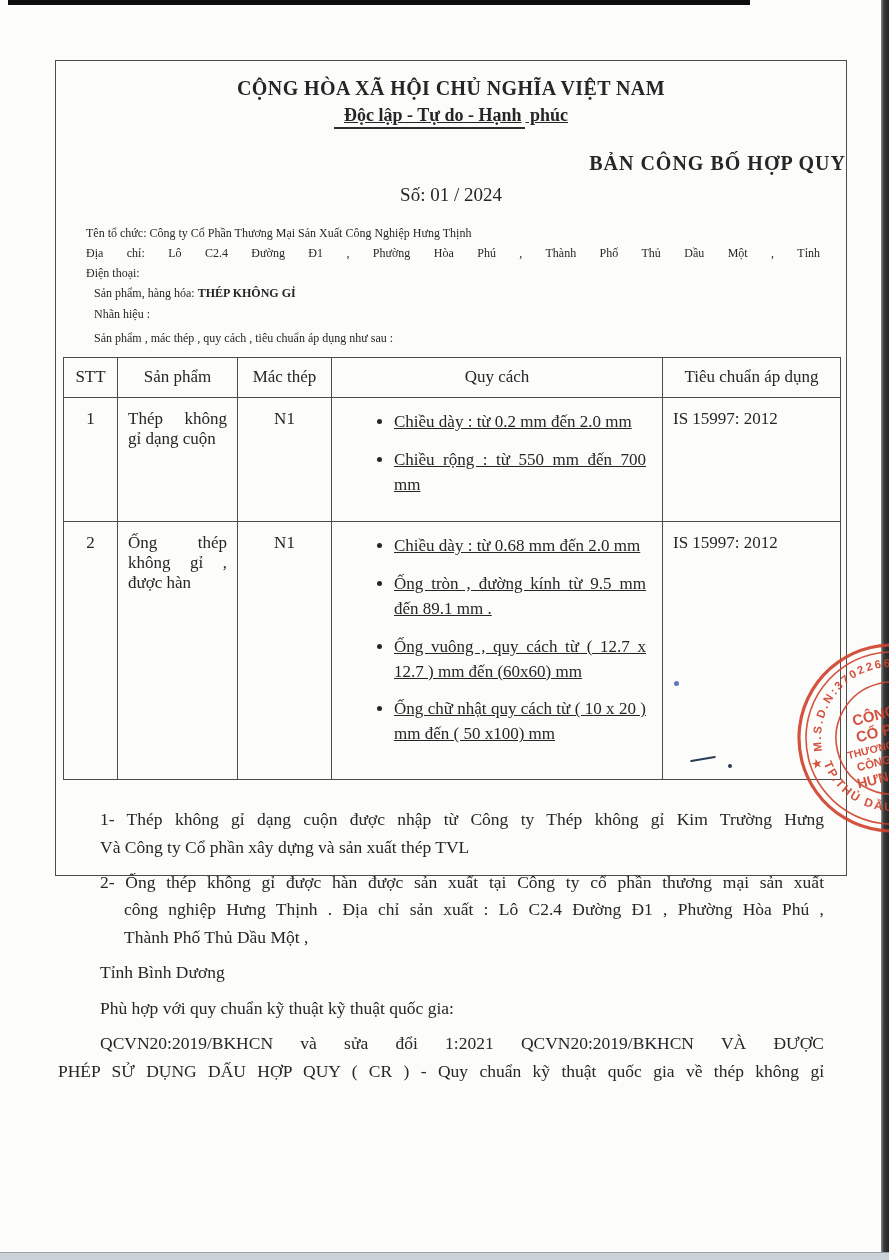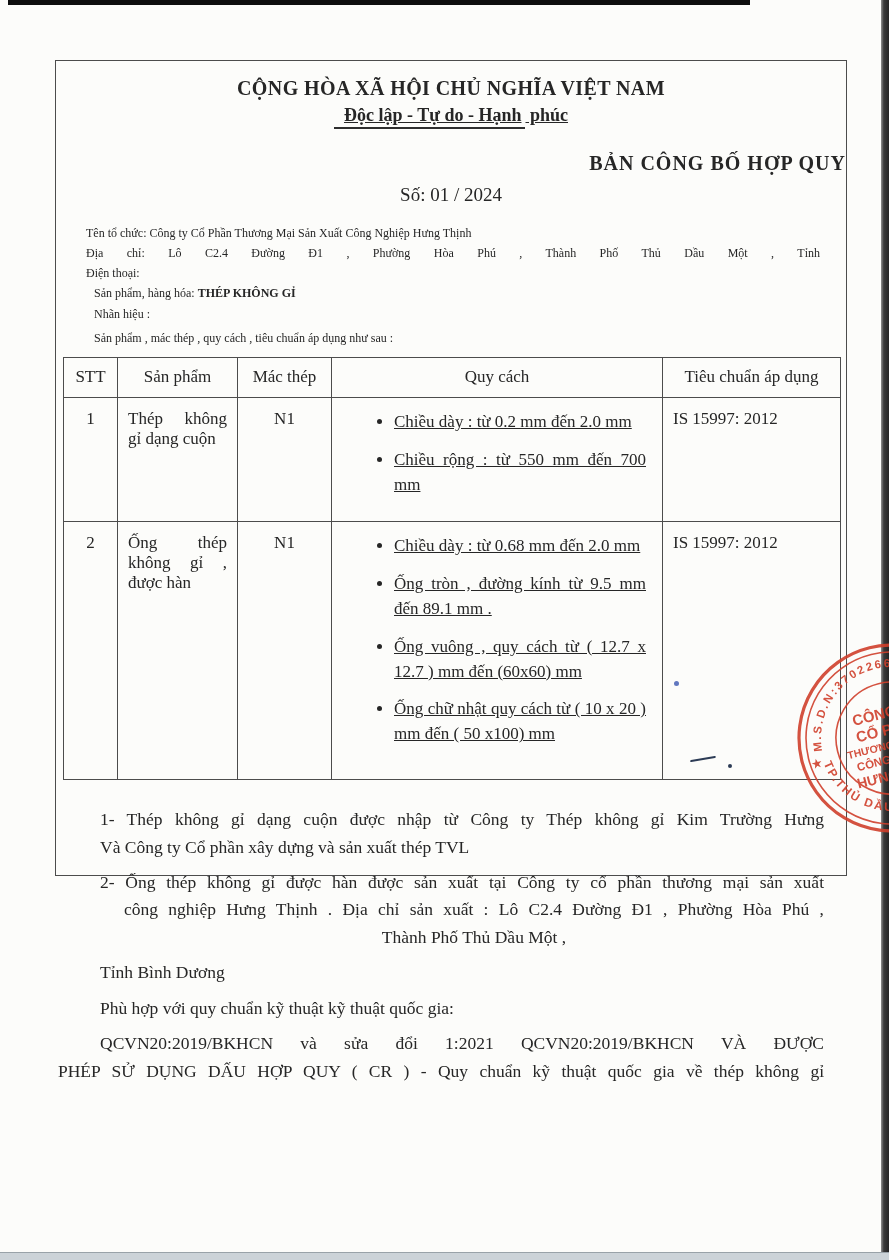--- a/index.html
+++ b/index.html
@@ -53,21 +53,21 @@
   td.cell-spec { padding: 10px 8px 10px 0; }
   td.cell-spec ul { margin: 0; padding-left: 52px; }
   td.cell-spec li { margin: 1px 0 13px 0; text-align: justify; line-height: 1.46; padding-right: 6px; text-decoration: underline; }
   tr.r1 td { height: 98px; }
   tr.r2 td { height: 258px; }
 
   
   .notes { margin: 26px 22px 0 44px; font-size: 17.5px; line-height: 1.58; }
   .jline { text-align: justify; text-align-last: justify; }
   .note { margin-bottom: 7px; }
-  .hang { margin-left: 24px; text-align: center; }
+  .hang { margin-left: 24px; }
   .province { margin-top: 4px; }
   .conform { margin-top: 9px; }
   .qcvn { margin: 7px 0 0 -42px; }
   .qcvn .l1 { text-indent: 42px; }
 
   
   .stamp {
     position: absolute; left: 787px; top: 633px; width: 210px; height: 210px;
     transform: rotate(-14deg); opacity: .9; pointer-events: none;
   }

